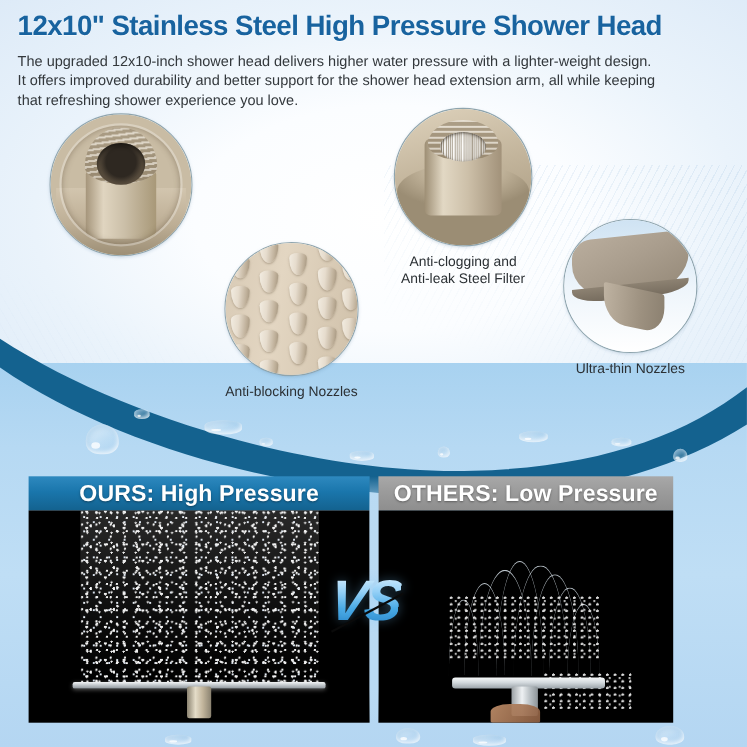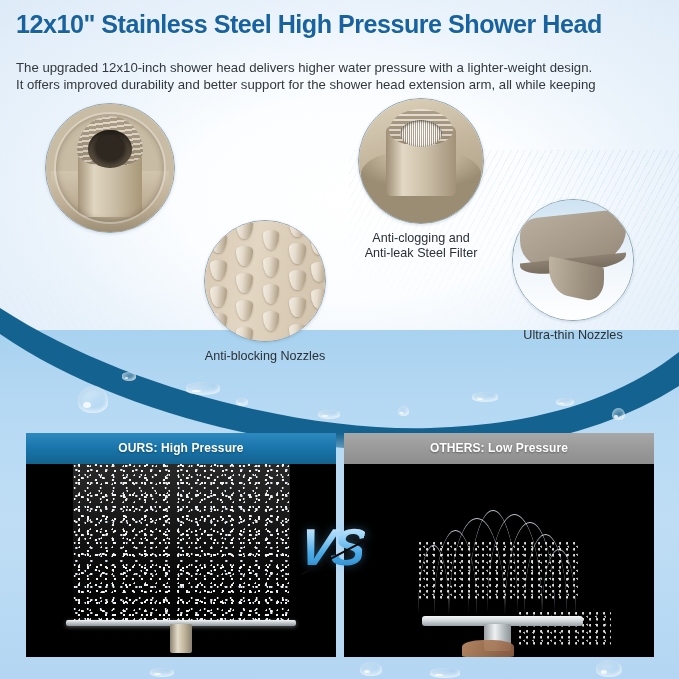--- a/index.html
+++ b/index.html
@@ -65,21 +65,21 @@
   
   .head { position:absolute; left:16px; top:10px; width:655px; z-index:6; }
   .title {
     font-size:25.5px; font-weight:bold; color:#18639f;
     letter-spacing:-0.5px; line-height:1.12;
     white-space:nowrap;
     transform:scaleX(.985); transform-origin:left center;
     text-shadow:0 1px 0 rgba(255,255,255,.55);
   }
   .desc {
-    margin-top:20px; font-size:13.2px; line-height:17.6px;
+    margin-top:8px; font-size:13.2px; line-height:17.6px;
     color:#33383c; max-width:640px;
   }
   .desc span { display:block; white-space:nowrap; }
 
   
   .feat { position:absolute; z-index:5; }
   .circle {
     border-radius:50%; overflow:hidden; position:relative;
     border:1px solid #8ea4ad;
     box-shadow:0 1px 3px rgba(70,110,145,.22);
@@ -185,21 +185,21 @@
     position:absolute; left:30%; top:52%; width:46%; height:30%;
     background:linear-gradient(95deg,#bfb3a2 0%,#9d9180 60%,#8b8070 100%);
     border-radius:4% 4% 34% 34%/6% 6% 66% 66%;
     transform:skewY(12deg);
   }
 
   
   .panel { position:absolute; z-index:6; }
   .bar {
     height:31px; line-height:31px; text-align:center;
-    font-size:12px; font-weight:bold; color:#ffffff;
+    font-size:21px; font-weight:bold; color:#ffffff;
     letter-spacing:.1px;
     text-shadow:0 1px 2px rgba(0,0,0,.38);
   }
   .bar.ours   { background:linear-gradient(180deg,#2e89bf 0%,#1a76ac 45%,#13628f 100%); }
   .bar.others { background:linear-gradient(180deg,#a8a8a8 0%,#9b9b9b 45%,#8e8e8e 100%); }
   .photo { background:#000; position:relative; overflow:hidden; }
 
   
   .spray-dense{
     position:absolute; left:15%; top:0; width:70%; height:82%;
@@ -314,20 +314,21 @@
   <div class="drop" style="left:360px; top:662px; width:22px; height:14px;"></div>
   <div class="drop flat" style="left:430px; top:668px; width:30px; height:10px;"></div>
   <div class="drop" style="left:596px; top:660px; width:26px; height:17px;"></div>
   <div class="drop flat" style="left:150px; top:668px; width:24px; height:9px;"></div>
 
   <div class="head">
     <div class="title">12x10" Stainless Steel High Pressure Shower Head</div>
     <div class="desc">
       <span>The upgraded 12x10-inch shower head delivers higher water pressure with a lighter-weight design.</span>
       <span>It offers improved durability and better support for the shower head extension arm, all while keeping</span>
+      <span>that refreshing shower experience you love.</span>
     </div>
   </div>
 
   <div class="feat" style="left:45px; top:103px; width:130px;">
     <div class="circle" style="width:130px;height:130px;">
       <div class="metal-a"></div>
       <div class="metal-base"></div>
       <div class="metal-cyl"></div>
       <div class="metal-thread"></div>
       <div class="metal-hole"></div>
@@ -403,21 +404,21 @@
   <div class="panel" style="left:26px; top:433px; width:310px;">
     <div class="bar ours">OURS: High Pressure</div>
     <div class="photo" style="height:193px;">
       <div class="spray-dense"></div>
       <div class="spray-veil"></div>
       <div class="head-plate"></div>
       <div class="head-stem"></div>
     </div>
   </div>
 
-  <div class="panel" style="left:344px; top:433px; width:310px;">
+  <div class="panel" style="left:344px; top:433px; width:268px;">
     <div class="bar others">OTHERS: Low Pressure</div>
     <div class="photo" style="height:193px;">
       <div class="arc" style="left:24%; bottom:22%; width:10%;  height:36%;"></div>
       <div class="arc" style="left:29%; bottom:22%; width:14%;  height:44%;"></div>
       <div class="arc" style="left:34%; bottom:22%; width:18%;  height:50%;"></div>
       <div class="arc" style="left:40%; bottom:22%; width:16%;  height:54%;"></div>
       <div class="arc" style="left:46%; bottom:22%; width:18%;  height:52%;"></div>
       <div class="arc" style="left:52%; bottom:22%; width:16%;  height:48%;"></div>
       <div class="arc" style="left:58%; bottom:22%; width:14%;  height:42%;"></div>
       <div class="arc" style="left:64%; bottom:22%; width:11%;  height:34%;"></div>

